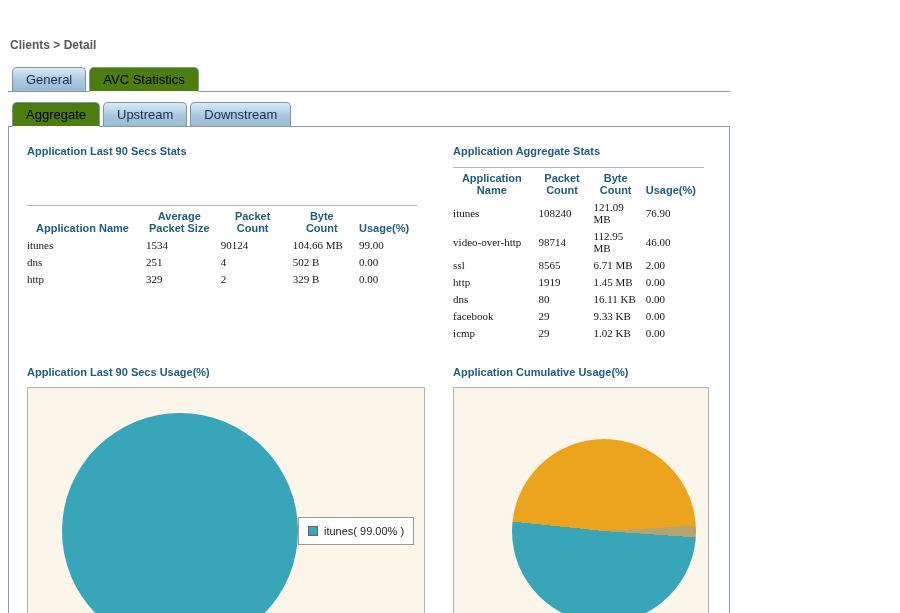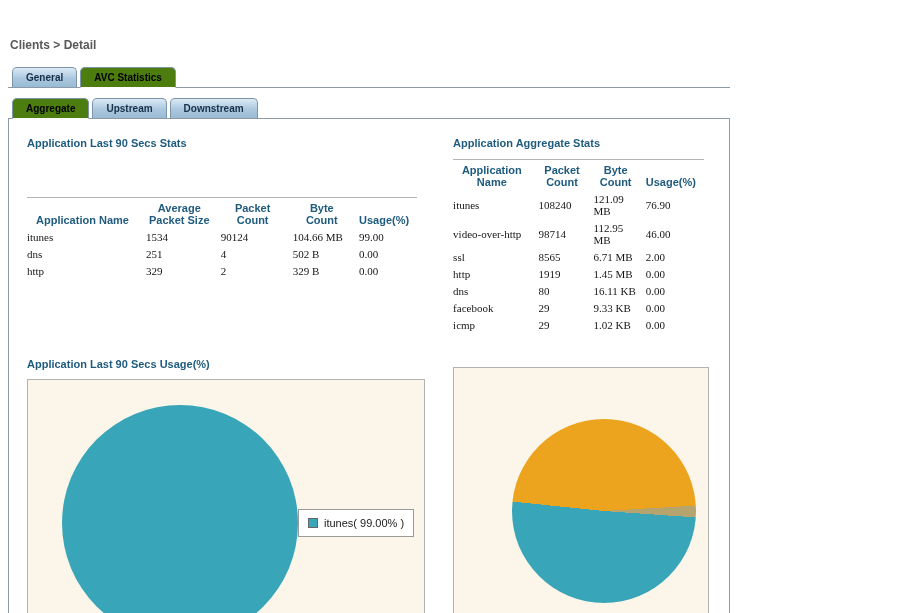--- a/index.html
+++ b/index.html
@@ -5,21 +5,21 @@
   * { box-sizing: border-box; }
   html,body { margin:0; padding:0; background:#fff; }
   body { font-family:"Liberation Sans", sans-serif; }
   .page { width:744px; height:613px; position:relative; padding:8px 14px 0 8px; overflow:hidden; background:#fff;margin-top:28px; }
 
   .breadcrumb { font-size:12px; font-weight:bold; color:#595959; margin:2px 0 15px 2px; }
 
   
   .tab-strip { display:flex; padding-left:4px; border-bottom:1px solid #8d9aa6; }
   .tab {
-    font-size:10px; font-weight:bold; color:#15304a;
+    font-size:13px; font-weight:normal; color:#15304a;
     padding:4px 13px; margin-right:3px; cursor:pointer;
     border:1px solid #7d95aa; border-bottom:none;
     border-radius:5px 5px 0 0;
     background:linear-gradient(#dceaf5, #aac7de 55%, #9abbd5);
     white-space:nowrap;
   }
   .tab.active {
     background:#4d7c0f; color:#000;
     border-bottom:1px solid #fff; margin-bottom:-1px;
   }
@@ -197,20 +197,21 @@
           <div class="legend">
               <div class="legend-row">
                 <span class="swatch" style="background: rgb(56, 166, 184);"></span>
                 <span>itunes( 99.00% )</span>
               </div>
             </div>
         </div>
       </div>
 
       <div class="chart-section">
+        <div class="section-title">Application Cumulative Usage(%)</div>
         <div class="chart-box">
           <div class="pie pie-small" style="background: conic-gradient(from 94deg, rgb(56, 166, 184) 0deg, rgb(56, 166, 184) 181.856deg, rgb(236, 164, 31) 181.856deg, rgb(236, 164, 31) 352.577deg, rgb(181, 164, 109) 352.577deg, rgb(181, 164, 109) 360deg);"></div>
         </div>
       </div>
 
     </div>
   </div>
 
   <div class="scroll-thumb"></div>
 </div>

